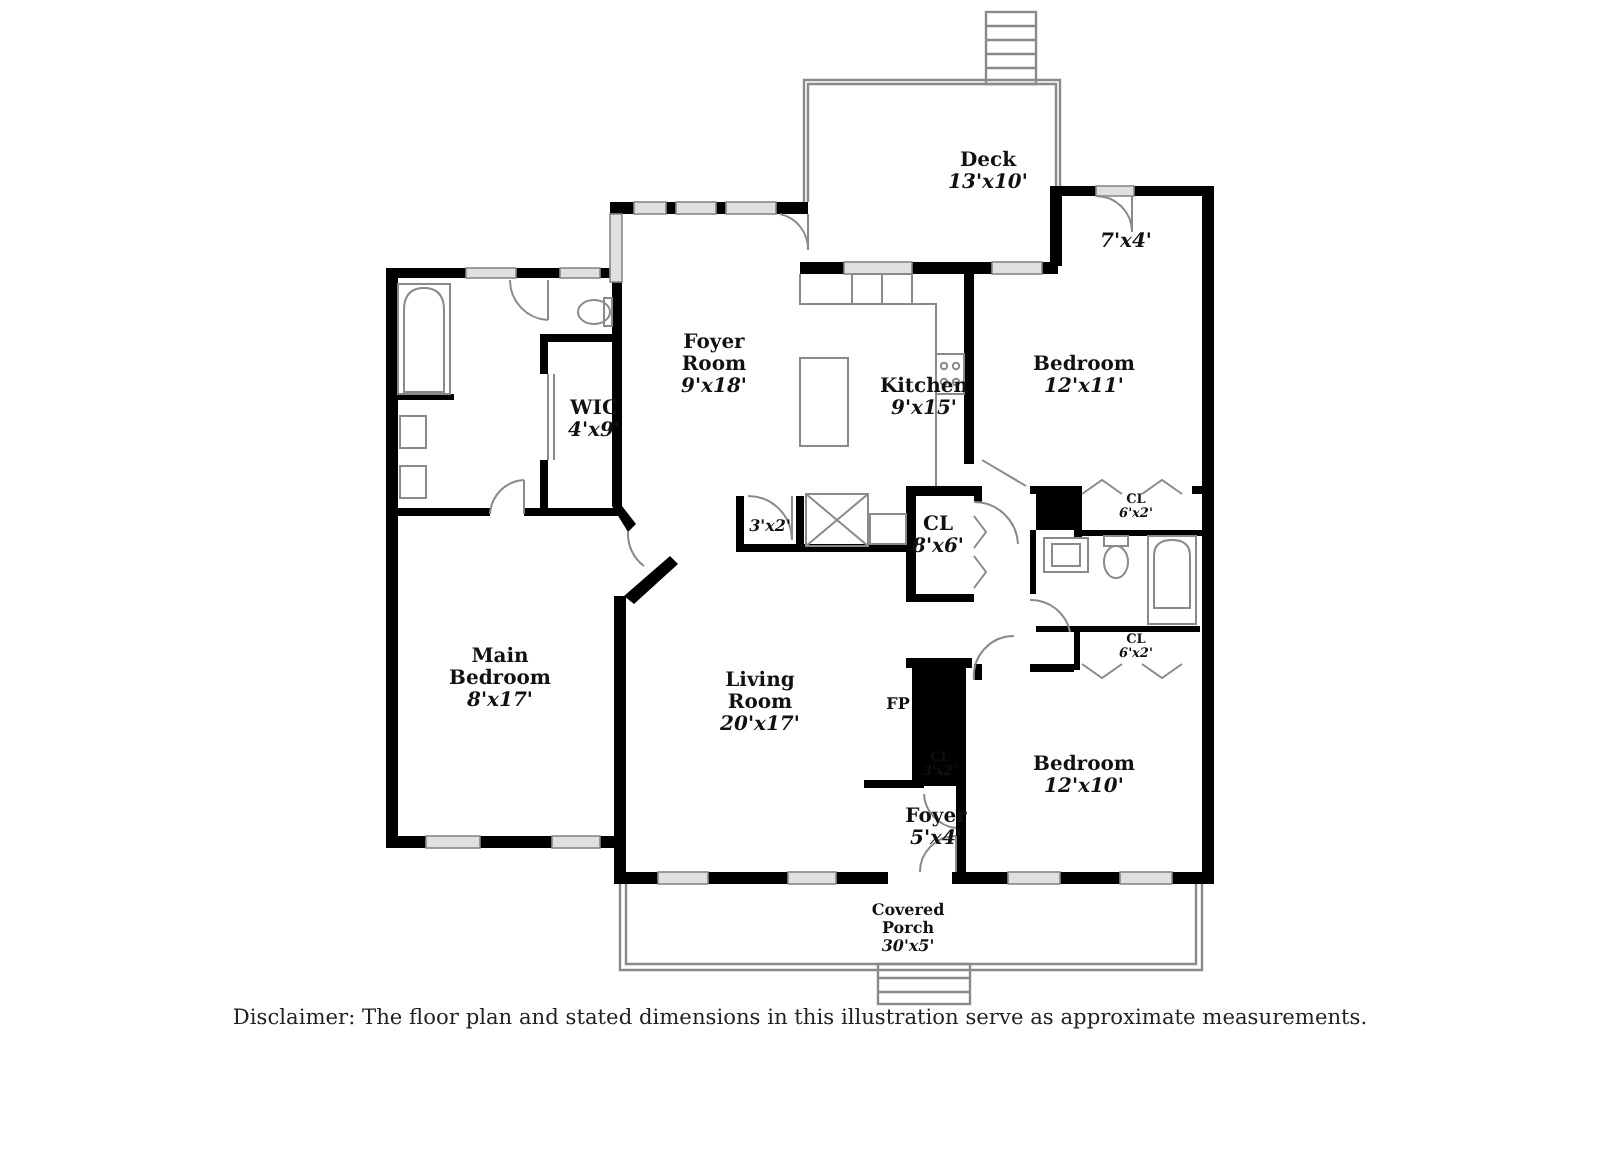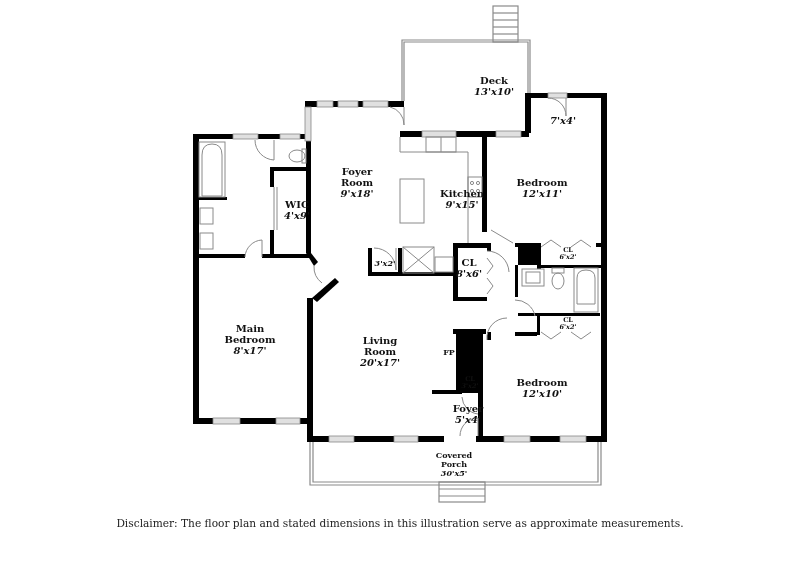--- a/index.html
+++ b/index.html
@@ -4,21 +4,21 @@
 <style>
   html, body { margin:0; padding:0; background:#ffffff; }
   body { width:800px; height:582px; position:relative; overflow:hidden; font-family:"DejaVu Serif", serif; }
   #plan { position:absolute; left:0; top:0; width:800px; height:582px; }
   .room-label { position:absolute; text-align:center; font-family:"DejaVu Serif", serif; font-weight:bold; color:#111; line-height:1.12; transform:translate(-50%,-50%); white-space:nowrap; }
   .room-label .n { display:block; }
   .room-label .d { display:block;font-style:italic; }
   .lg { font-size:10px; }
   .sm { font-size:8px; }
   .xs { font-size:6.5px; }
-  .disclaimer { position:absolute; left:0; width:800px; top:516px; text-align:center; font-family:"DejaVu Serif", serif; font-size:10.6px; color:#222; line-height:15px; }
+  .disclaimer { position:absolute; left:0; width:800px; top:502px; text-align:center; font-family:"DejaVu Serif", serif; font-size:10.6px; color:#222; line-height:15px; }
 </style>
 </head>
 <body>
 
 <svg id="plan" viewBox="0 0 800 582" xmlns="http://www.w3.org/2000/svg">
 
   <g fill="none" stroke="#8a8a8a" stroke-width="1.2">
     <polyline points="402,101 402,40 530,40 530,101"></polyline>
     <polyline points="404,101 404,42 528,42 528,93"></polyline>
 

